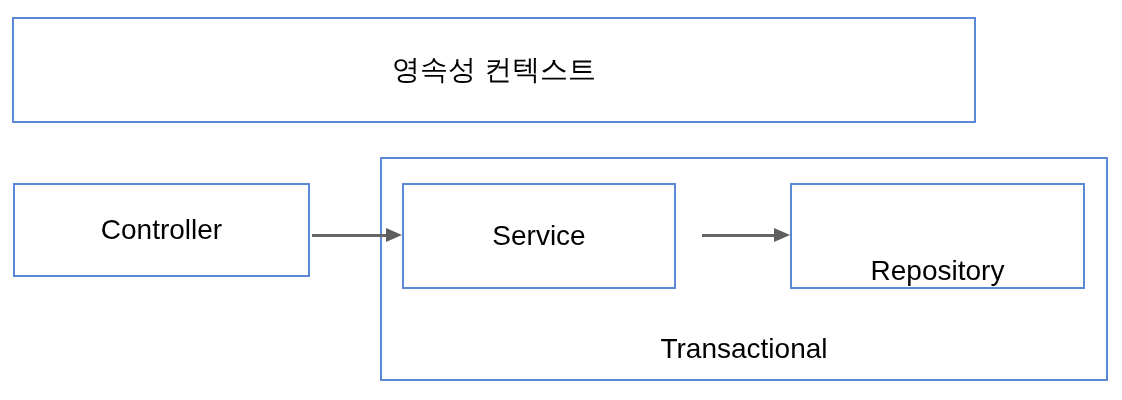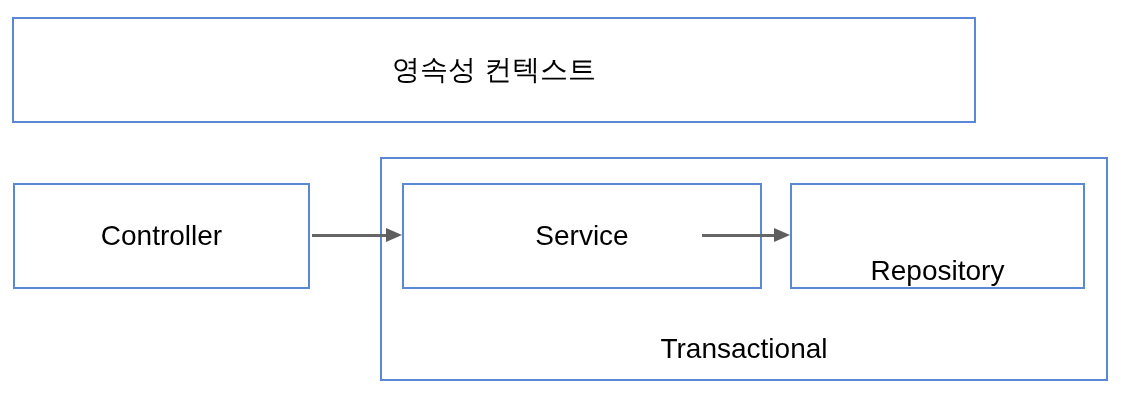--- a/index.html
+++ b/index.html
@@ -21,36 +21,36 @@
     background: #ffffff;
     box-sizing: border-box;
     display: flex;
     align-items: center;
     justify-content: center;
     font-size: 28px;
     color: #000000;
     white-space: nowrap;
   }
   .box-top        { left: 12px;  top: 17px;  width: 964px; height: 106px; }
-  .box-controller { left: 13px;  top: 183px; width: 297px;  height: 106px; }
+  .box-controller { left: 13px;  top: 183px; width: 297px;  height: 94px; }
   .box-transactional {
     left: 380px; top: 157px; width: 728px; height: 224px;
     justify-content: center;
     align-items: flex-end;
   }
   .box-transactional .boundary-label {
     position: absolute;
     bottom: 14px;
     left: 0;
     width: 100%;
     text-align: center;
     font-size: 28px;
     color: #000000;
   }
-  .box-service    { left: 402px; top: 183px; width: 360px; height: 106px; }
+  .box-service    { left: 402px; top: 183px; width: 274px; height: 106px; }
   .box-repository { left: 790px; top: 183px; width: 295px; height: 106px; align-items: flex-end; }
 
   .arrow {
     position: absolute;
     height: 14px;
     top: 228px;
     z-index: 5;
   }
   .arrow .shaft {
     position: absolute;

